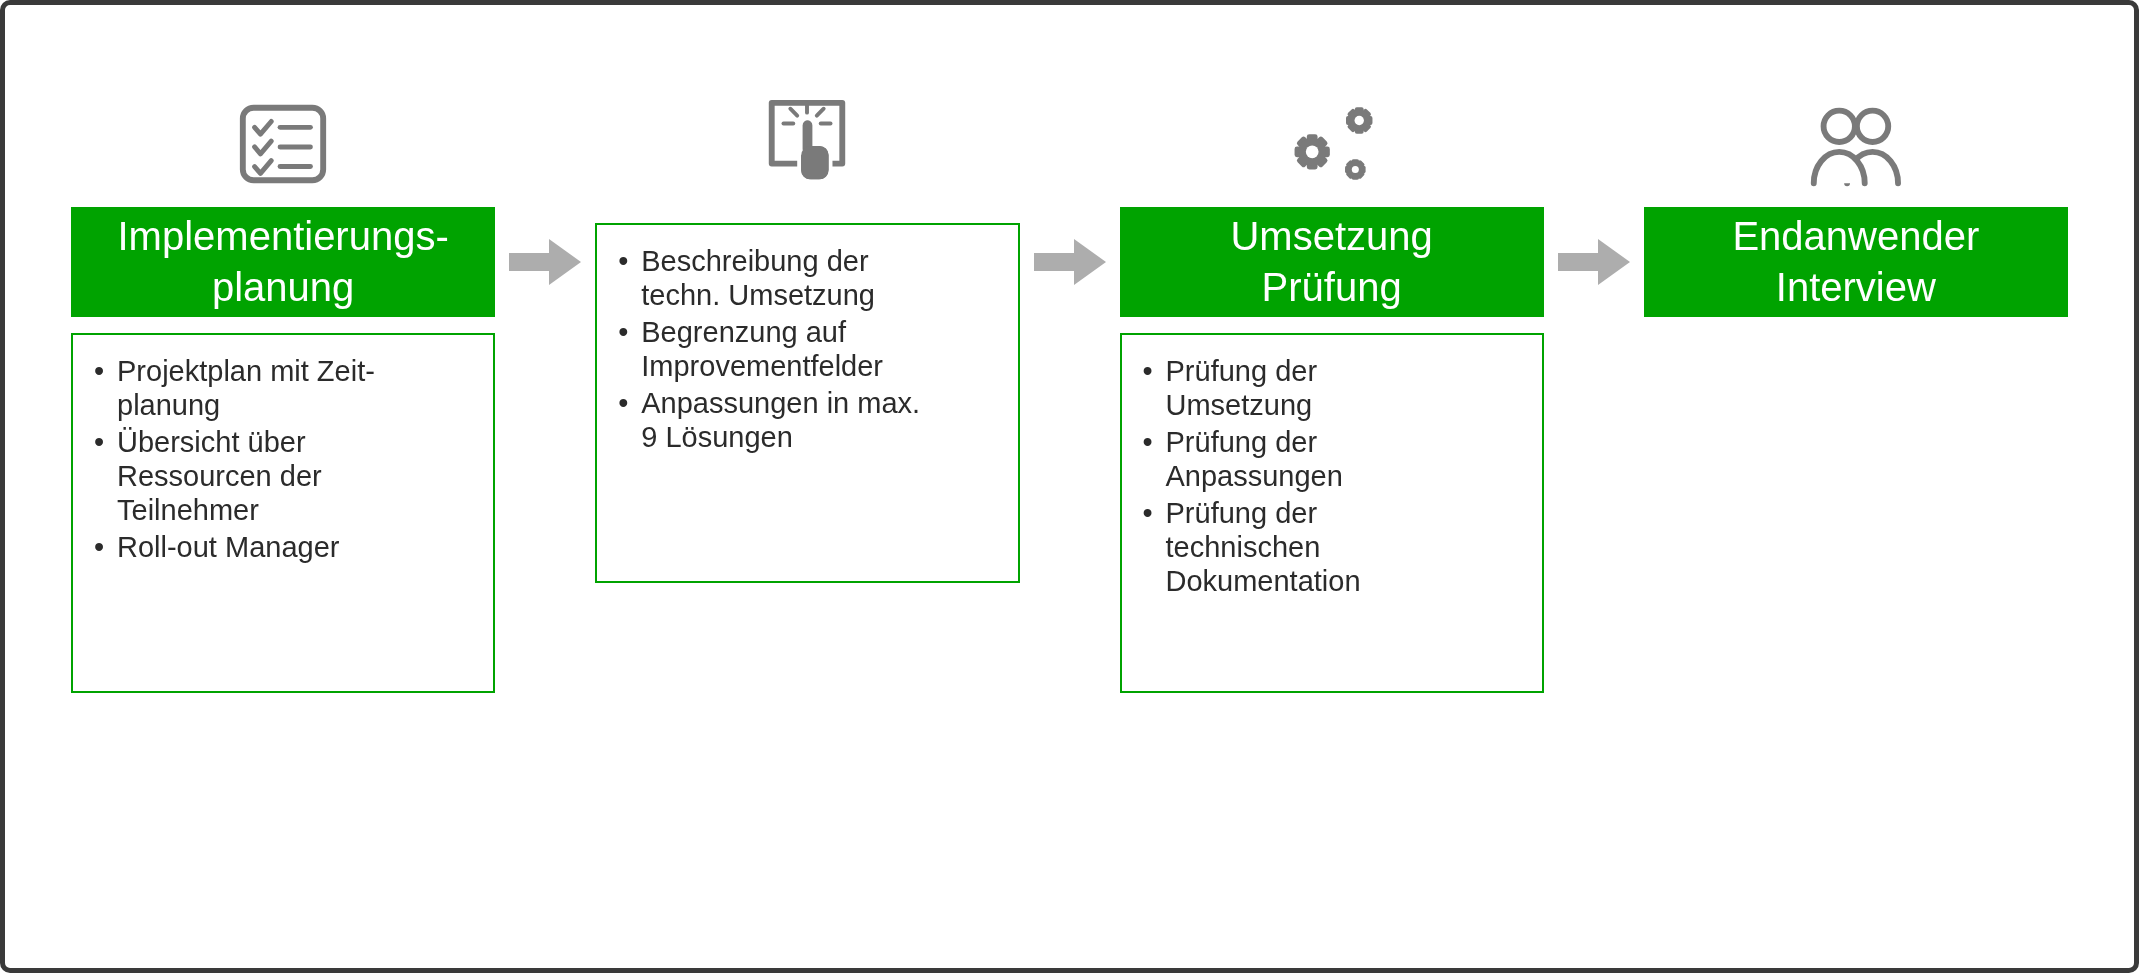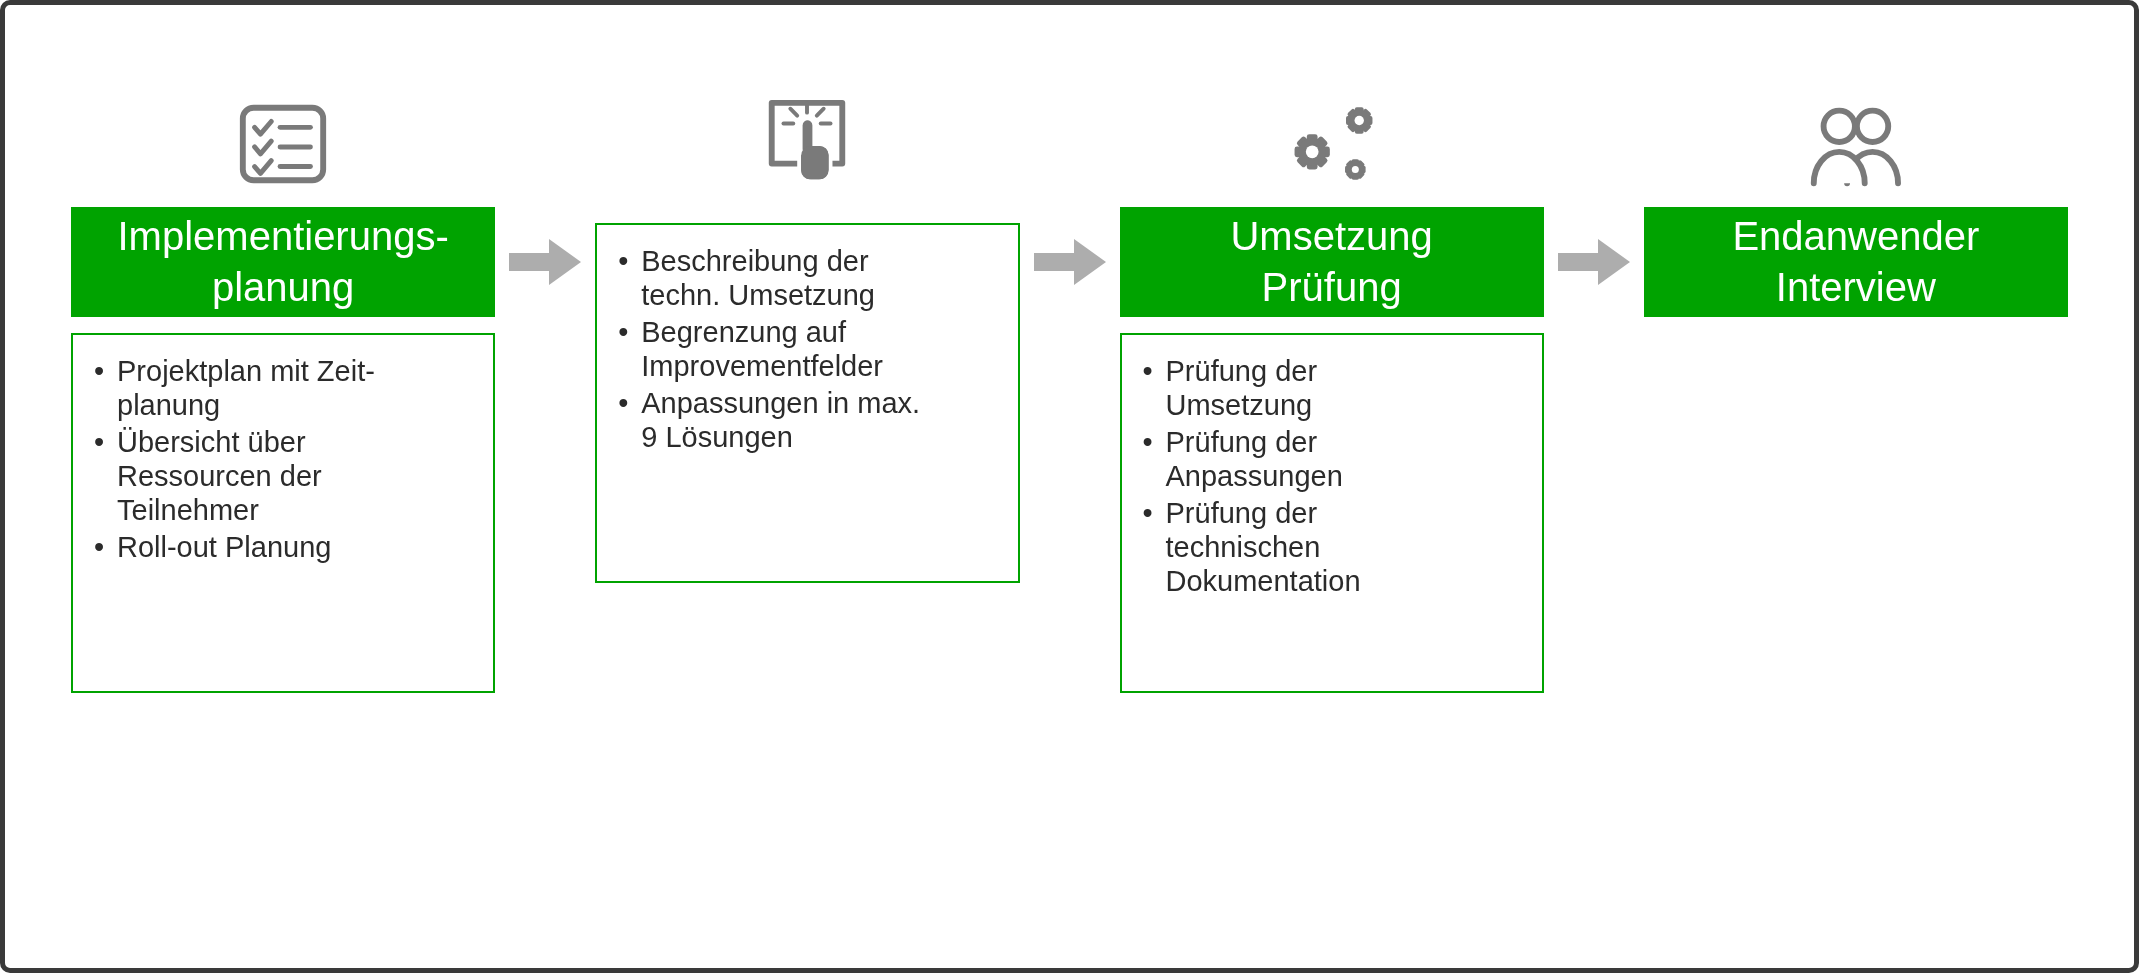--- a/index.html
+++ b/index.html
@@ -117,21 +117,21 @@
         <span>Implementierungs-
 planung</span>
       </div>
       <div class="body-box">
         <ul class="bullets">
           <li>Projektplan mit Zeit-
 planung</li>
           <li>Übersicht über
 Ressourcen der
 Teilnehmer</li>
-          <li>Roll-out Planung</li>
+          <li>Roll-out Manager</li>
         </ul>
       </div>
     </div>
 
     <div class="arrow">
       <svg viewBox="0 0 72 46" aria-hidden="true">
         <polygon class="icon-fill" points="0,14 40,14 40,0 72,23 40,46 40,32 0,32"></polygon>
       </svg>
     </div>
 

